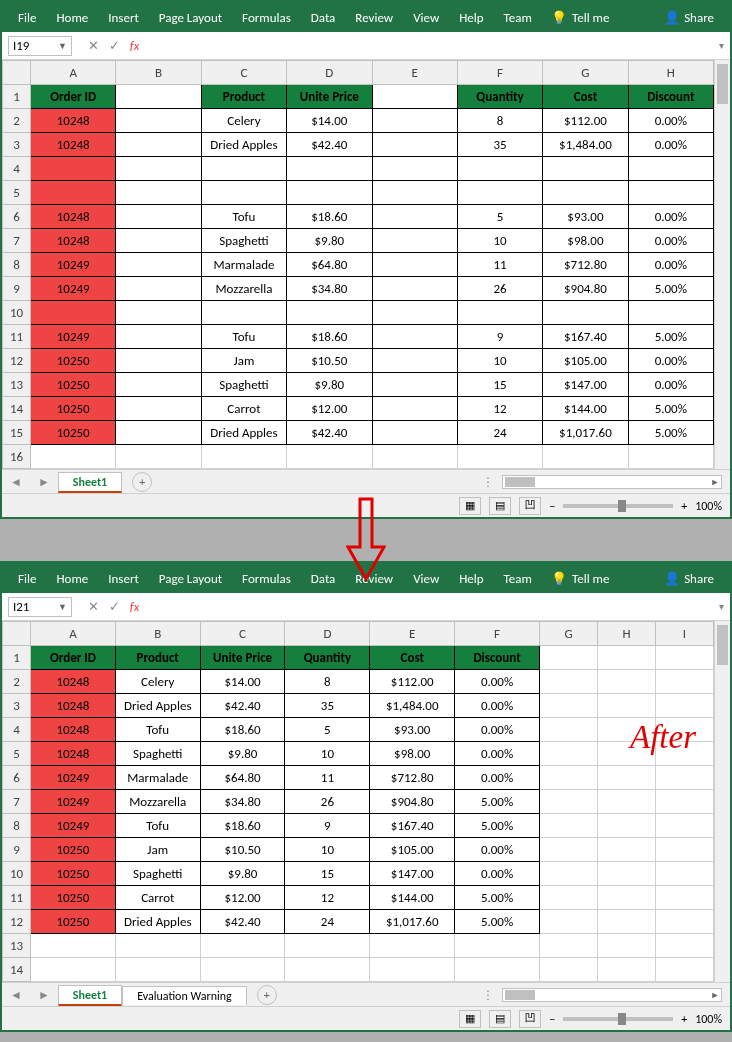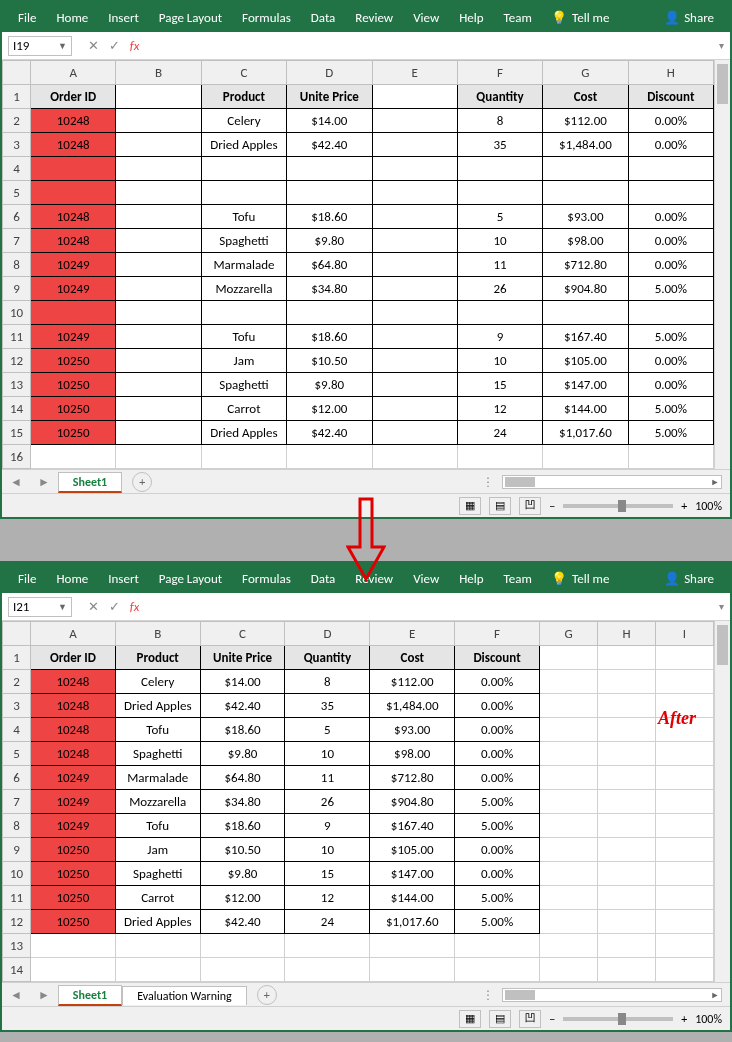--- a/index.html
+++ b/index.html
@@ -15,30 +15,30 @@
 
   .namebox-row { background: #fff; border-bottom: 1px solid #d4d4d4; height: 28px; display: flex; align-items: center; font-size: 13px; }
   .namebox { width: 64px; border: 1px solid #c0c0c0; height: 20px; margin: 0 6px 0 6px; display: flex; align-items: center; padding: 0 4px; }
   .namebox .dd { margin-left: auto; color: #666; font-size: 9px; }
   .fx-area { display: flex; align-items: center; gap: 10px; padding-left: 10px; }
   .fx-btn { color: #888; font-size: 13px; }
   .fx-check { color: #888; }
   .fx-label { font-style: italic; color: #ef4444; }
   .formula-input { flex: 1; height: 20px; border: none; }
   .before-label { position: absolute; right: 24px; top: 36px; font-family: 'Times New Roman', serif; font-style: italic; font-weight: bold; color: #e00000; font-size: 28px; }
-  .after-label { position: absolute; right: 34px; top: 145px; font-family: 'Times New Roman', serif; font-style: italic; font-weight: bold; color: #e00000; font-size: 18px; }
+  .after-label { position: absolute; right: 34px; top: 156px; font-family: 'Times New Roman', serif; font-style: italic; font-weight: normal; color: #e00000; font-size: 33px; }
 
   .grid-wrap { position: relative; overflow: hidden; }
   table.sheet { border-collapse: collapse; width: 100%; table-layout: fixed; font-size: 13px; }
   .sheet th, .sheet td { border: 1px solid #d0d0d0; height: 24px; text-align: center; overflow: hidden; white-space: nowrap; }
   .sheet th.colhdr { background: #f0f0f0; color: #444; font-weight: normal; border: 1px solid #c0c0c0; }
   .sheet th.rowhdr { background: #f0f0f0; color: #444; font-weight: normal; width: 28px; border: 1px solid #c0c0c0; }
   .sheet th.corner { background: #f0f0f0; width: 28px; border: 1px solid #c0c0c0; }
 
-  .hdrcell { background: #e5e5e5; font-weight: bold; border: 1px solid #000 !important; }
+  .hdrcell { background: #15803d; font-weight: bold; border: 1px solid #000 !important; }
   .idcell { background: #ef4444; border: 1px solid #000 !important; }
   .datacell { border: 1px solid #000 !important; background: #fff; }
 
   .vscroll { position: absolute; right: 0; top: 0; bottom: 0; width: 16px; background: #f0f0f0; border-left: 1px solid #d0d0d0; }
   .vscroll .thumb { position: absolute; left: 2px; right: 2px; top: 4px; height: 40px; background: #c0c0c0; }
 
   .sheettabs { display: flex; align-items: center; height: 24px; background: #f0f0f0; border-top: 1px solid #d0d0d0; font-size: 12px; }
   .sheettabs .nav { padding: 0 8px; color: #888; }
   .sheettabs .tab { padding: 2px 14px; border: 1px solid #c0c0c0; background: #fff; border-bottom: none; position: relative; top: 1px; }
   .sheettabs .tab.active { font-weight: bold; color: #15803d; border-bottom: 2px solid #c2410c; }

